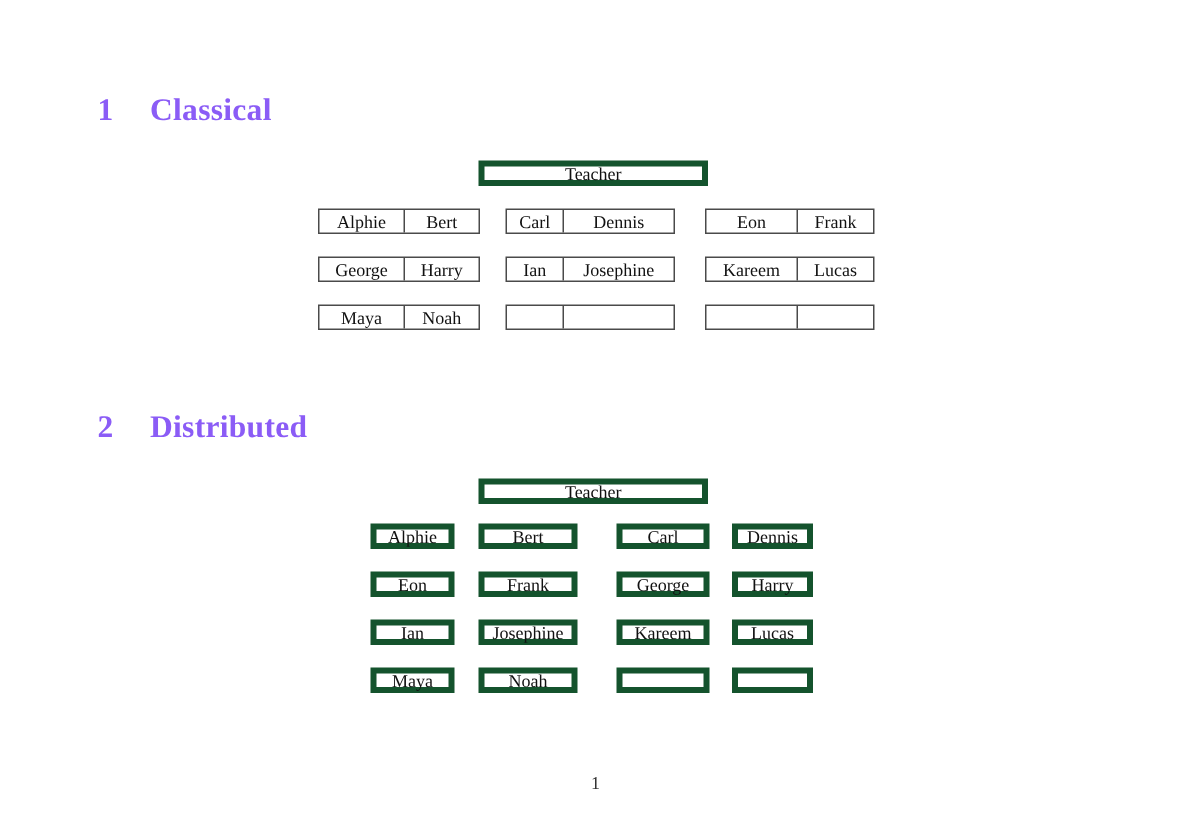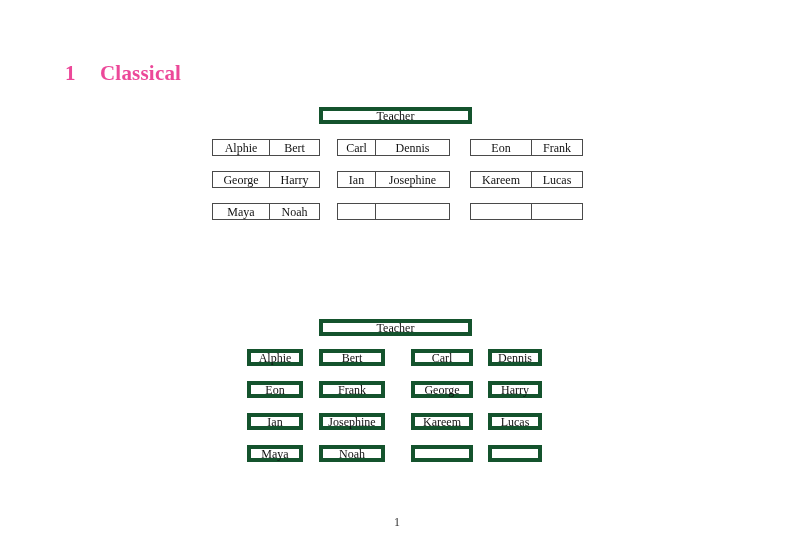--- a/index.html
+++ b/index.html
@@ -1,20 +1,20 @@
 <!DOCTYPE html>
 <html><head>
 <meta charset="utf-8">
 <style>
   html,body{margin:0;padding:0;background:#ffffff;}
   .page{
     position:relative;width:794px;height:560px;background:#ffffff;
     font-family:"Liberation Serif","DejaVu Serif",serif;color:#111;overflow:hidden;
   }
-  .heading{position:absolute;left:65px;font-weight:bold;font-size:21px;color:#ec4899;letter-spacing:.2px;}
+  .heading{position:absolute;left:65px;font-weight:bold;font-size:21px;color:#8b5cf6;letter-spacing:.2px;}
   .heading .num{display:inline-block;min-width:35px;}
   .h1{top:61px;}
   .h2{top:272px;}
 
   .box{
     position:absolute;box-sizing:border-box;height:17px;
     border:4px solid #14532d;background:#fff;
     display:flex;align-items:center;justify-content:center;
     font-size:12px;line-height:1;
   }
@@ -131,20 +131,23 @@
   </div>
   <div class="desk s1-r3 s1-c3">
     <div class="cell cellA">
         <span></span>
       </div>
     <div class="cell cellB">
         <span></span>
       </div>
   </div>
 
+  <div class="heading h2">
+    <span class="num">2</span><span>Distributed</span>
+  </div>
 
   <div class="box s2-teacher">
     <span>Teacher</span>
   </div>
 
   <div class="box s2-r1 s2-c1">
       <span>Alphie</span>
     </div>
   <div class="box s2-r1 s2-c2">
       <span>Bert</span>

